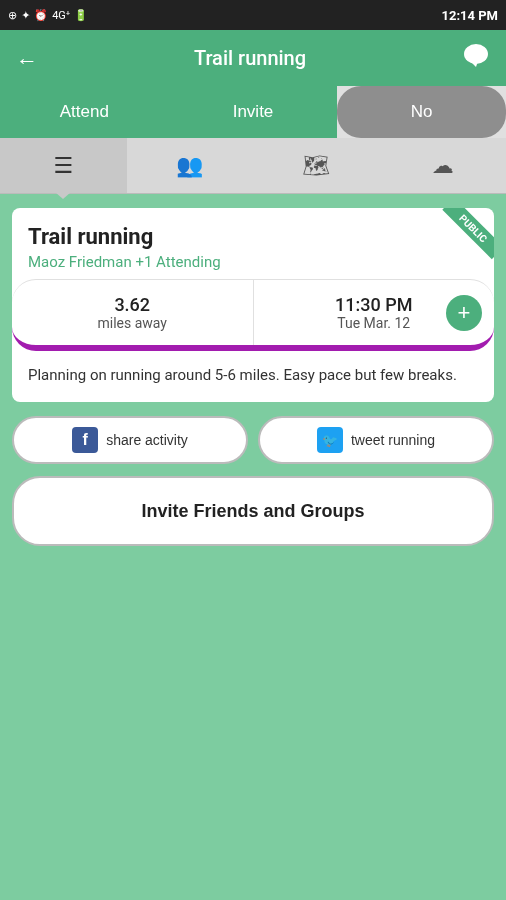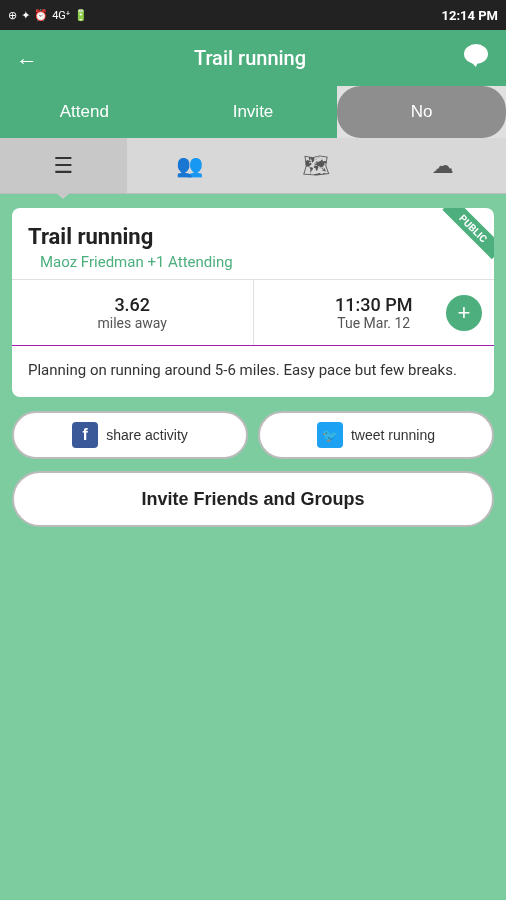--- a/index.html
+++ b/index.html
@@ -169,30 +169,30 @@
     }
     .card-title {
       font-size: 22px;
       font-weight: bold;
       color: #222;
       margin-bottom: 4px;
     }
     .card-attendee {
       font-size: 15px;
       color: #444;
-      margin-left: 12px;
     }
     .card-attendee span {
       color: #4caf7d;
     }
 
     .card-info {
       display: flex;
       border-top: 1px solid #e0e0e0;
-      border-bottom: 1px solid #a21caf;
+      border-bottom: 6px solid #a21caf;
+      border-radius: 24px;
     }
     .card-info-left {
       flex: 1;
       padding: 14px;
       text-align: center;
       border-right: 1px solid #e0e0e0;
     }
     .card-info-right {
       flex: 1;
       padding: 14px;
@@ -275,21 +275,21 @@
       color: white;
       display: flex;
       align-items: center;
       justify-content: center;
       font-size: 13px;
     }
 
     
     .invite-btn {
       width: 100%;
-      height: 56px;
+      height: 70px;
       border-radius: 28px;
       border: 2px solid #bbb;
       background: white;
       font-size: 18px;
       font-weight: bold;
       color: #222;
       cursor: pointer;
     }
   </style>
 </head>

